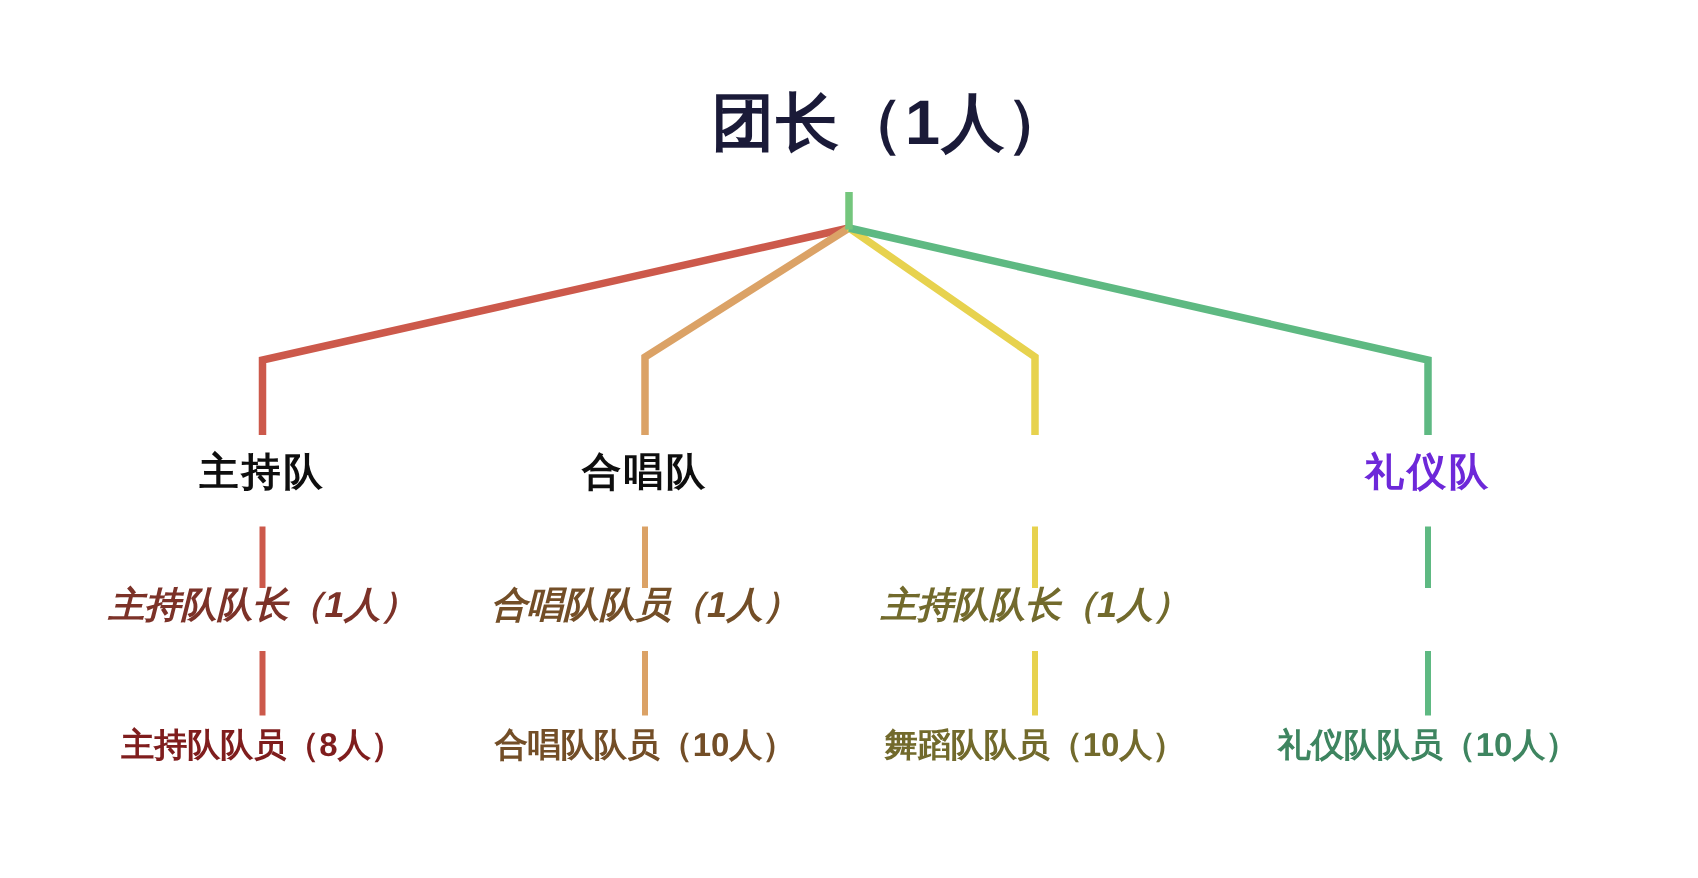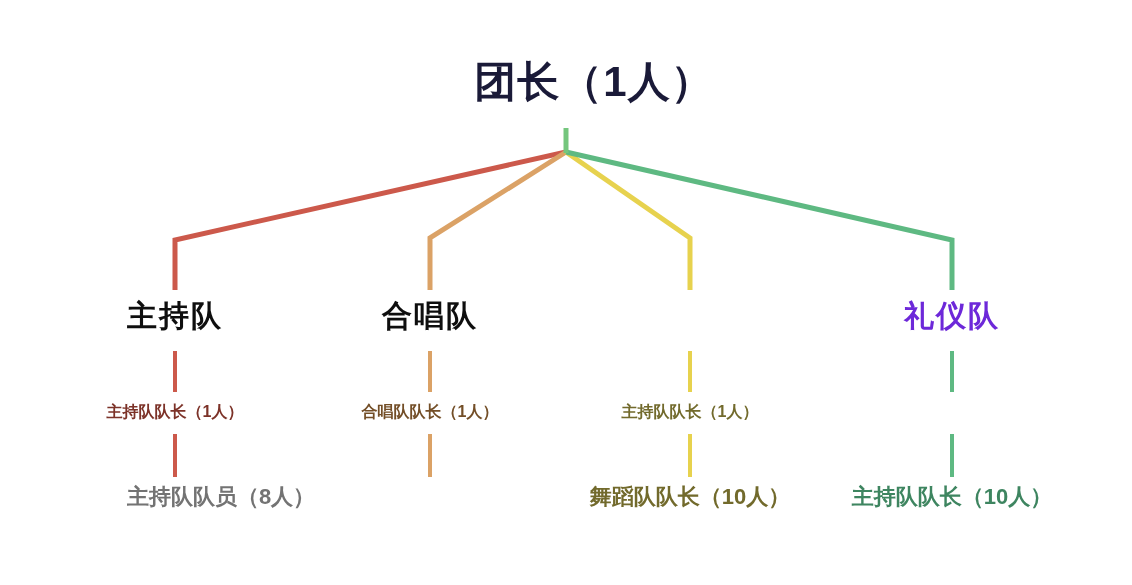--- a/index.html
+++ b/index.html
@@ -27,22 +27,22 @@
     white-space: nowrap;
     letter-spacing: 1px;
   }
   .label {
     position: absolute;
     transform: translateX(-50%);
     white-space: nowrap;
     font-weight: 700;
     line-height: 1;
   }
-  .branch-name { top: 301px; font-size: 30px; letter-spacing: 2px; }
-  .leader-label { top: 404px; font-size: 16px; }
+  .branch-name { top: 301px; font-size: 26px; letter-spacing: 2px; }
+  .leader-label { top: 392px; font-size: 24px; font-style: italic; }
   .member-label { top: 486px; font-size: 22px; }
   .c1 { left: 175px; }
   .c2 { left: 430px; text-align: right; }
   .c3 { left: 690px; }
   .c4 { left: 952px; }
 </style>
 </head>
 <body>
 
 <div class="canvas">
@@ -64,24 +64,25 @@
     <path d="M175,434 L175,477" stroke-width="4" stroke="#cc594b"></path>
     <path d="M430,434 L430,477" stroke-width="4" stroke="#dba266"></path>
     <path d="M690,434 L690,477" stroke-width="4" stroke="#e7d24e"></path>
     <path d="M952,434 L952,477" stroke-width="4" stroke="#5eb982"></path>
   </svg>
 
   <h1 class="title" style="color: rgb(26, 26, 56);">团长（1人）</h1>
 
   <div class="label branch-name c1" style="color: rgb(14, 14, 14);">主持队</div>
   <div class="label leader-label c1" style="color: rgb(124, 50, 40);">主持队队长（1人）</div>
-  <div class="label member-label c1" style="color: #737373; margin-left: 46px;">主持队队员（8人）</div>
+  <div class="label member-label c1" style="color: #7f1d1d;">主持队队员（8人）</div>
 
   <div class="label branch-name c2" style="color: rgb(14, 14, 14);">合唱队</div>
-  <div class="label leader-label c2" style="color: rgb(115, 78, 39);">合唱队队长（1人）</div>
+  <div class="label leader-label c2" style="color: rgb(115, 78, 39);">合唱队队员（1人）</div>
+  <div class="label member-label c2" style="color: rgb(115, 78, 39);">合唱队队员（10人）</div>
 
   <div class="label leader-label c3" style="color: rgb(114, 106, 44);">主持队队长（1人）</div>
-  <div class="label member-label c3" style="color: rgb(114, 106, 44);">舞蹈队队长（10人）</div>
+  <div class="label member-label c3" style="color: rgb(114, 106, 44);">舞蹈队队员（10人）</div>
 
   <div class="label branch-name c4" style="color: #6d28d9;">礼仪队</div>
-  <div class="label member-label c4" style="color: rgb(62, 133, 96);">主持队队长（10人）</div>
+  <div class="label member-label c4" style="color: rgb(62, 133, 96);">礼仪队队员（10人）</div>
 
 </div>
 
 </body></html>

